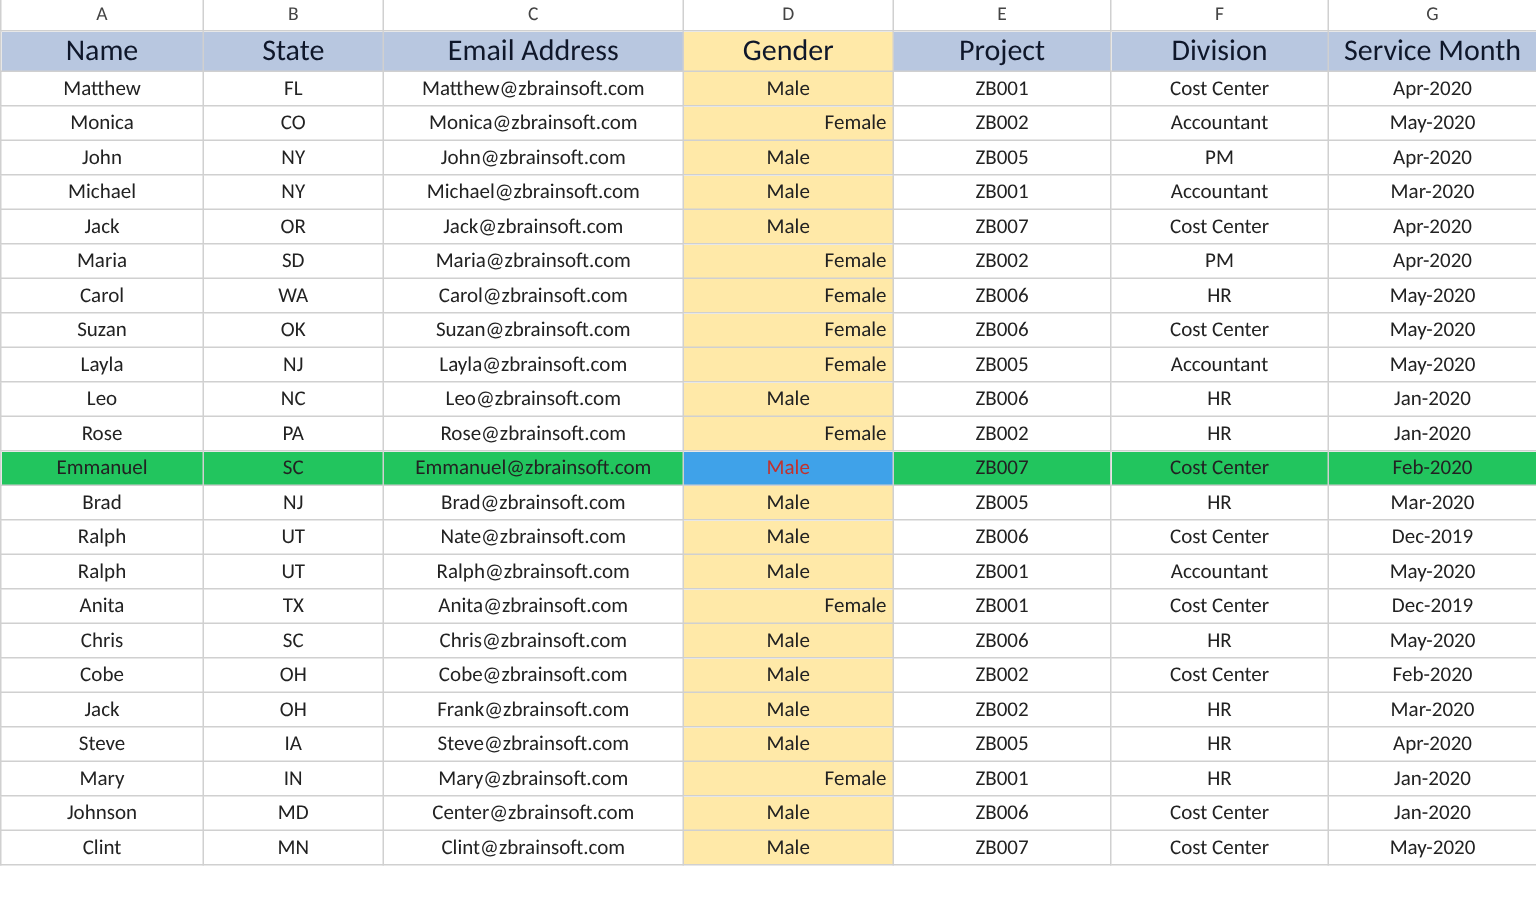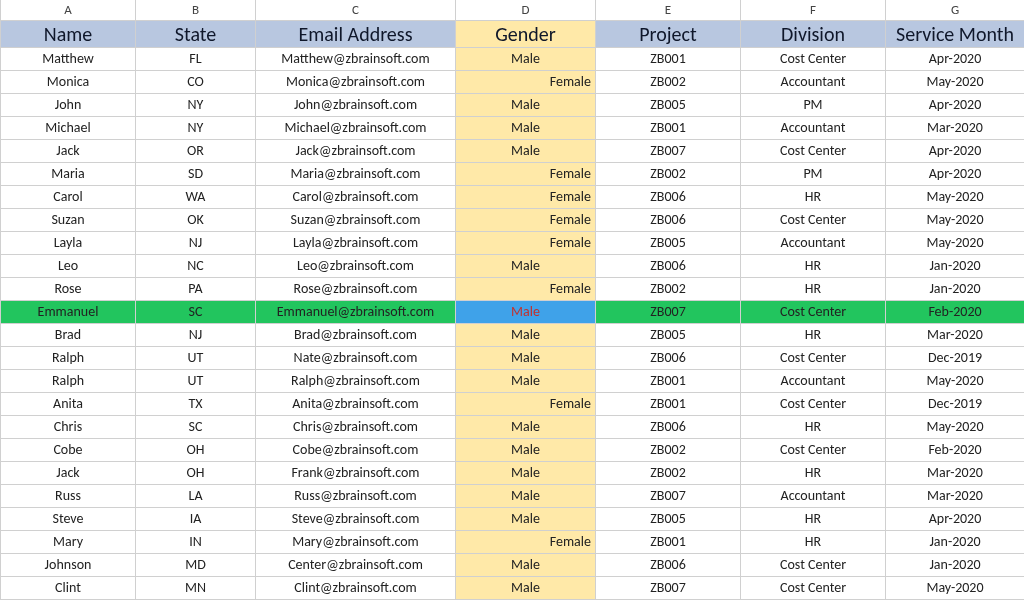--- a/index.html
+++ b/index.html
@@ -273,29 +273,20 @@
       <tr class="data-row">
         <td class="">Jack</td>
         <td class="">OH</td>
         <td class="">Frank@zbrainsoft.com</td>
         <td class="col-gender g-male">Male</td>
         <td class="">ZB002</td>
         <td class="">HR</td>
         <td class="">Mar-2020</td>
       </tr>
       <tr class="data-row">
-        <td class="">Russ</td>
-        <td class="">LA</td>
-        <td class="">Russ@zbrainsoft.com</td>
-        <td class="col-gender g-male">Male</td>
-        <td class="">ZB007</td>
-        <td class="">Accountant</td>
-        <td class="">Mar-2020</td>
-      </tr>
-      <tr class="data-row">
         <td class="">Steve</td>
         <td class="">IA</td>
         <td class="">Steve@zbrainsoft.com</td>
         <td class="col-gender g-male">Male</td>
         <td class="">ZB005</td>
         <td class="">HR</td>
         <td class="">Apr-2020</td>
       </tr>
       <tr class="data-row">
         <td class="">Mary</td>

